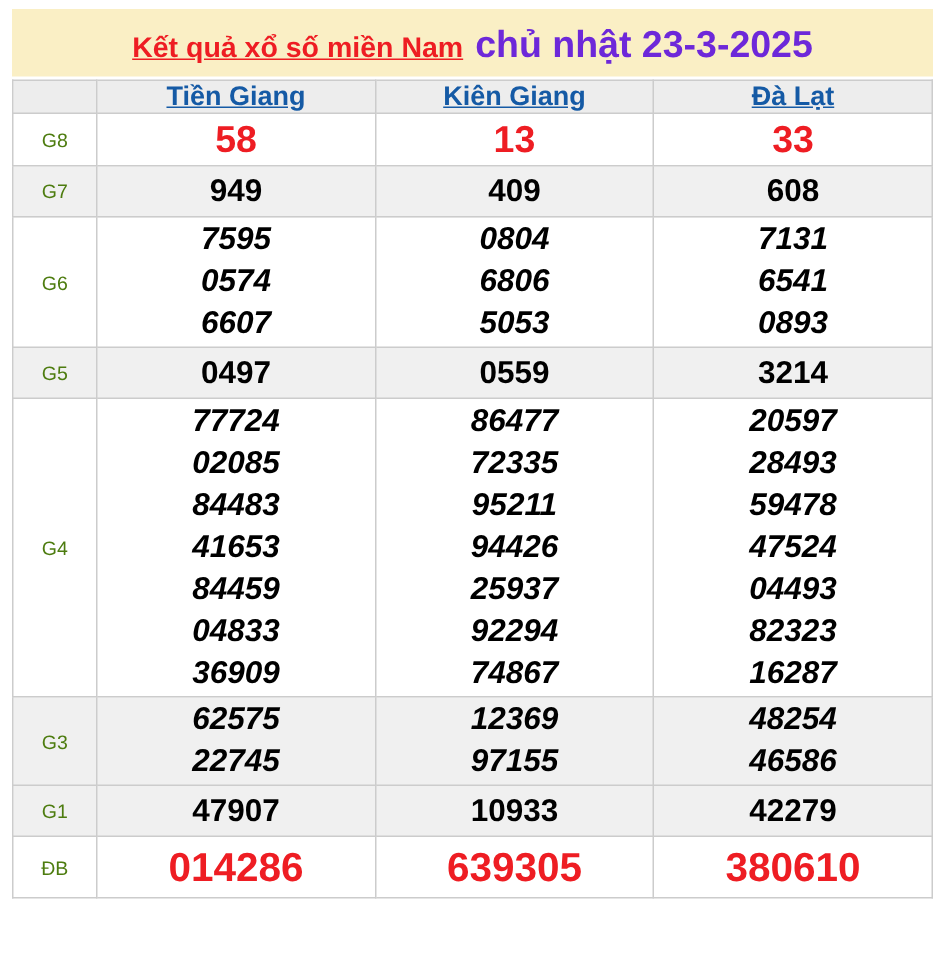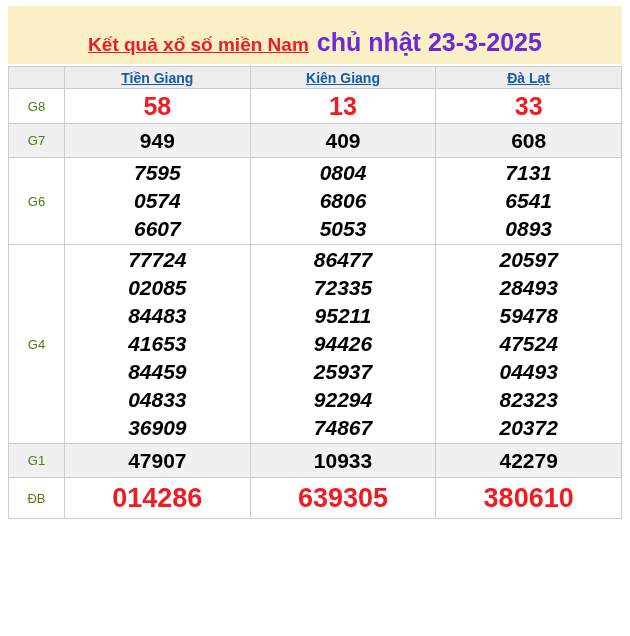--- a/index.html
+++ b/index.html
@@ -13,23 +13,23 @@
   *{box-sizing:border-box;margin:0;padding:0;}
   html,body{background:#ffffff;}
   body{
     width:630px;height:636px;overflow:hidden;
     font-family:"Liberation Sans","DejaVu Sans",sans-serif;
     padding:6px 8px;
   }
   .page{width:614px;}
   .title-bar{
     background:var(--cream);
-    height:58px;
+    height:45px;
     display:flex;align-items:baseline;justify-content:center;
-    padding-top:22px;
+    padding-top:10px;
     margin-bottom:2px;
   }
   .title-link{
     color:var(--red);
     font-weight:bold;
     font-size:19px;
     text-decoration:underline;
     cursor:pointer;
     margin-right:8px;
   }
@@ -45,21 +45,21 @@
   }
   table.results td,table.results th{
     border:1px solid var(--border);
     text-align:center;
     vertical-align:middle;
   }
   col.label-col{width:56px;}
   thead th{
     background:var(--headshade);
     height:22px;
-    font-size:14px;
+    font-size:18px;
     font-weight:bold;
   }
   thead th a{
     color:var(--blue);
     text-decoration:underline;
     cursor:pointer;
   }
   tr.shaded td{background:var(--shade);}
   td.label-cell{
     font-size:13px;
@@ -143,20 +143,32 @@
             <div class="value-line">0804</div>
             <div class="value-line">6806</div>
             <div class="value-line">5053</div>
           </td>
           <td class="value-cell v-normal multi">
             <div class="value-line">7131</div>
             <div class="value-line">6541</div>
             <div class="value-line">0893</div>
           </td>
         </tr>
+        <tr class="shaded">
+          <td class="label-cell">G5</td>
+          <td class="value-cell v-normal">
+            <div class="value-line">0497</div>
+          </td>
+          <td class="value-cell v-normal">
+            <div class="value-line">0559</div>
+          </td>
+          <td class="value-cell v-normal">
+            <div class="value-line">3214</div>
+          </td>
+        </tr>
         <tr>
           <td class="label-cell">G4</td>
           <td class="value-cell v-normal multi">
             <div class="value-line">77724</div>
             <div class="value-line">02085</div>
             <div class="value-line">84483</div>
             <div class="value-line">41653</div>
             <div class="value-line">84459</div>
             <div class="value-line">04833</div>
             <div class="value-line">36909</div>
@@ -170,21 +182,36 @@
             <div class="value-line">92294</div>
             <div class="value-line">74867</div>
           </td>
           <td class="value-cell v-normal multi">
             <div class="value-line">20597</div>
             <div class="value-line">28493</div>
             <div class="value-line">59478</div>
             <div class="value-line">47524</div>
             <div class="value-line">04493</div>
             <div class="value-line">82323</div>
-            <div class="value-line">20372</div>
+            <div class="value-line">16287</div>
+          </td>
+        </tr>
+        <tr class="shaded">
+          <td class="label-cell">G3</td>
+          <td class="value-cell v-normal multi">
+            <div class="value-line">62575</div>
+            <div class="value-line">22745</div>
+          </td>
+          <td class="value-cell v-normal multi">
+            <div class="value-line">12369</div>
+            <div class="value-line">97155</div>
+          </td>
+          <td class="value-cell v-normal multi">
+            <div class="value-line">48254</div>
+            <div class="value-line">46586</div>
           </td>
         </tr>
         <tr class="shaded">
           <td class="label-cell">G1</td>
           <td class="value-cell v-normal">
             <div class="value-line">47907</div>
           </td>
           <td class="value-cell v-normal">
             <div class="value-line">10933</div>
           </td>

